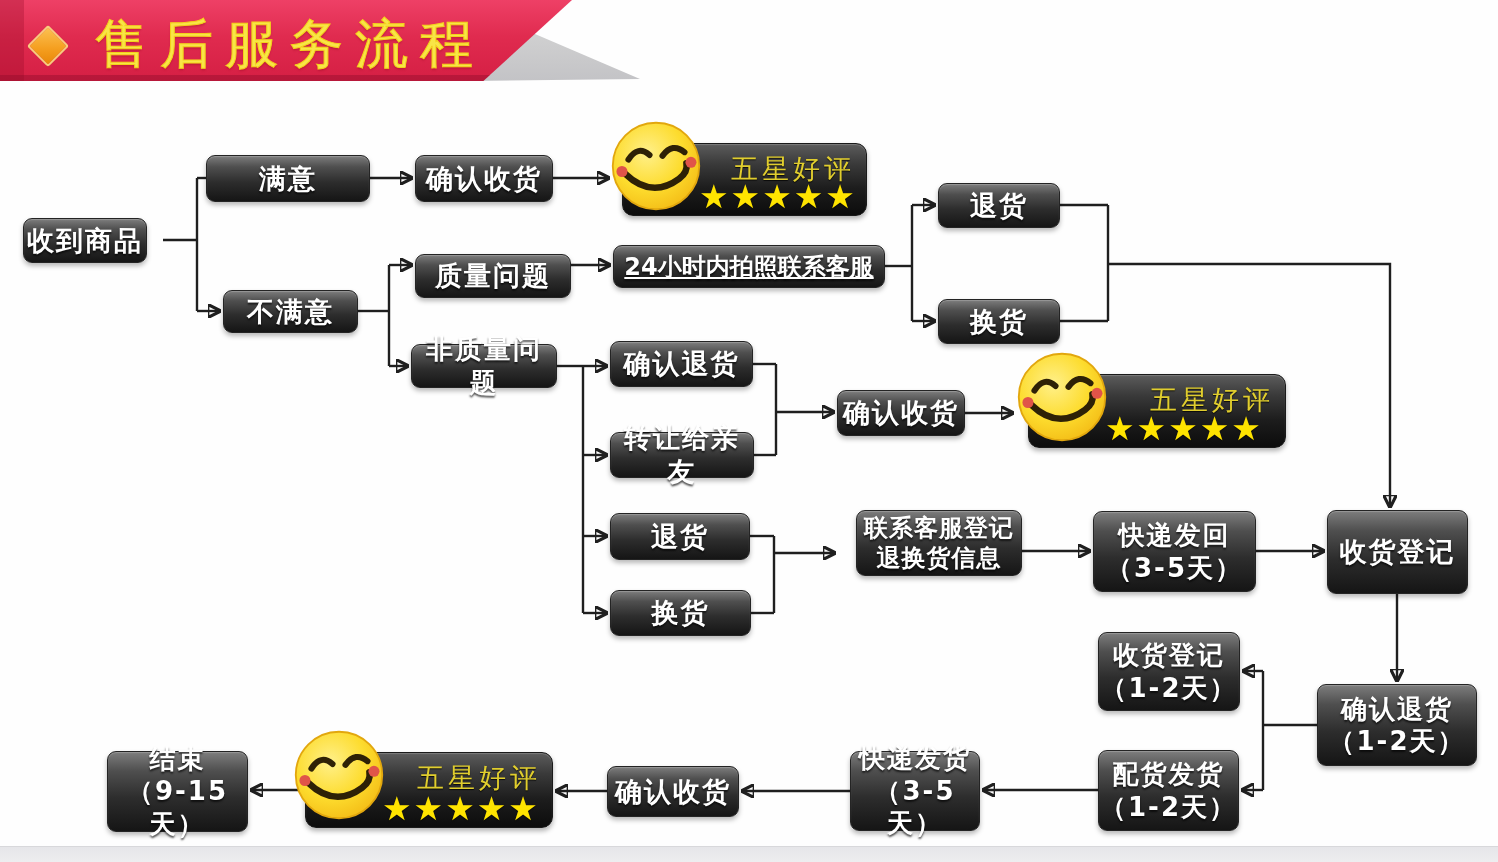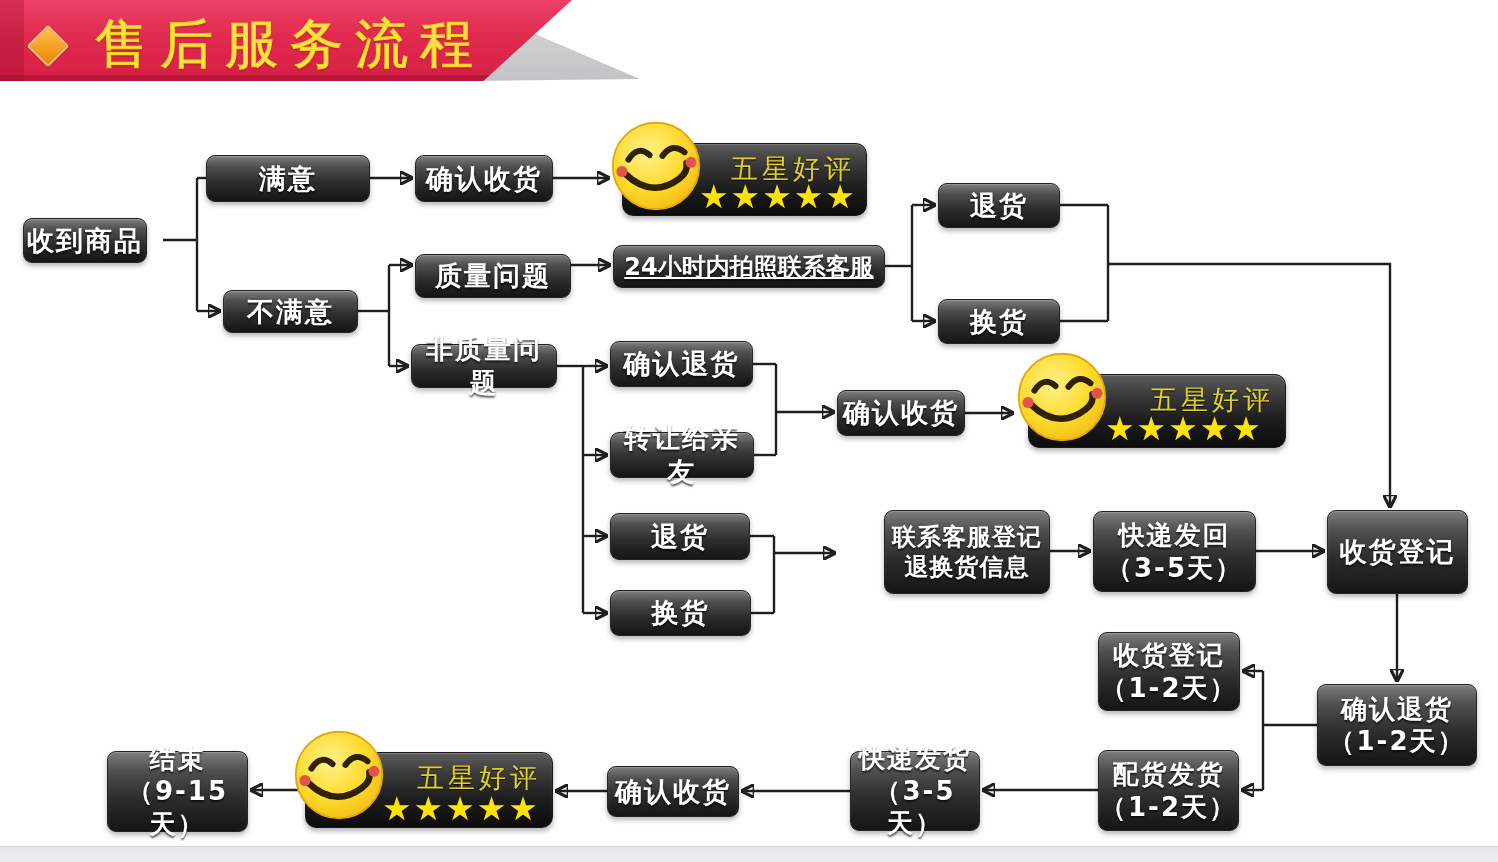--- a/index.html
+++ b/index.html
@@ -194,21 +194,21 @@
     </div>
   <div class="node" style="left:837px;top:390px;width:128px;height:46px">
       <span>确认收货</span>
     </div>
   <div class="node" style="left:610px;top:513px;width:140px;height:47px">
       <span>退货</span>
     </div>
   <div class="node" style="left:610px;top:590px;width:141px;height:46px">
       <span>换货</span>
     </div>
-  <div class="node two small" style="left:884px;top:510px;width:166px;height:84px">
+  <div class="node two small" style="left:856px;top:510px;width:166px;height:66px">
       <span>联系客服登记</span>
       <span>退换货信息</span>
     </div>
   <div class="node two" style="left:1093px;top:511px;width:163px;height:81px">
       <span>快递发回</span>
       <span>（3-5天）</span>
     </div>
   <div class="node" style="left:1327px;top:510px;width:141px;height:84px">
       <span>收货登记</span>
     </div>

